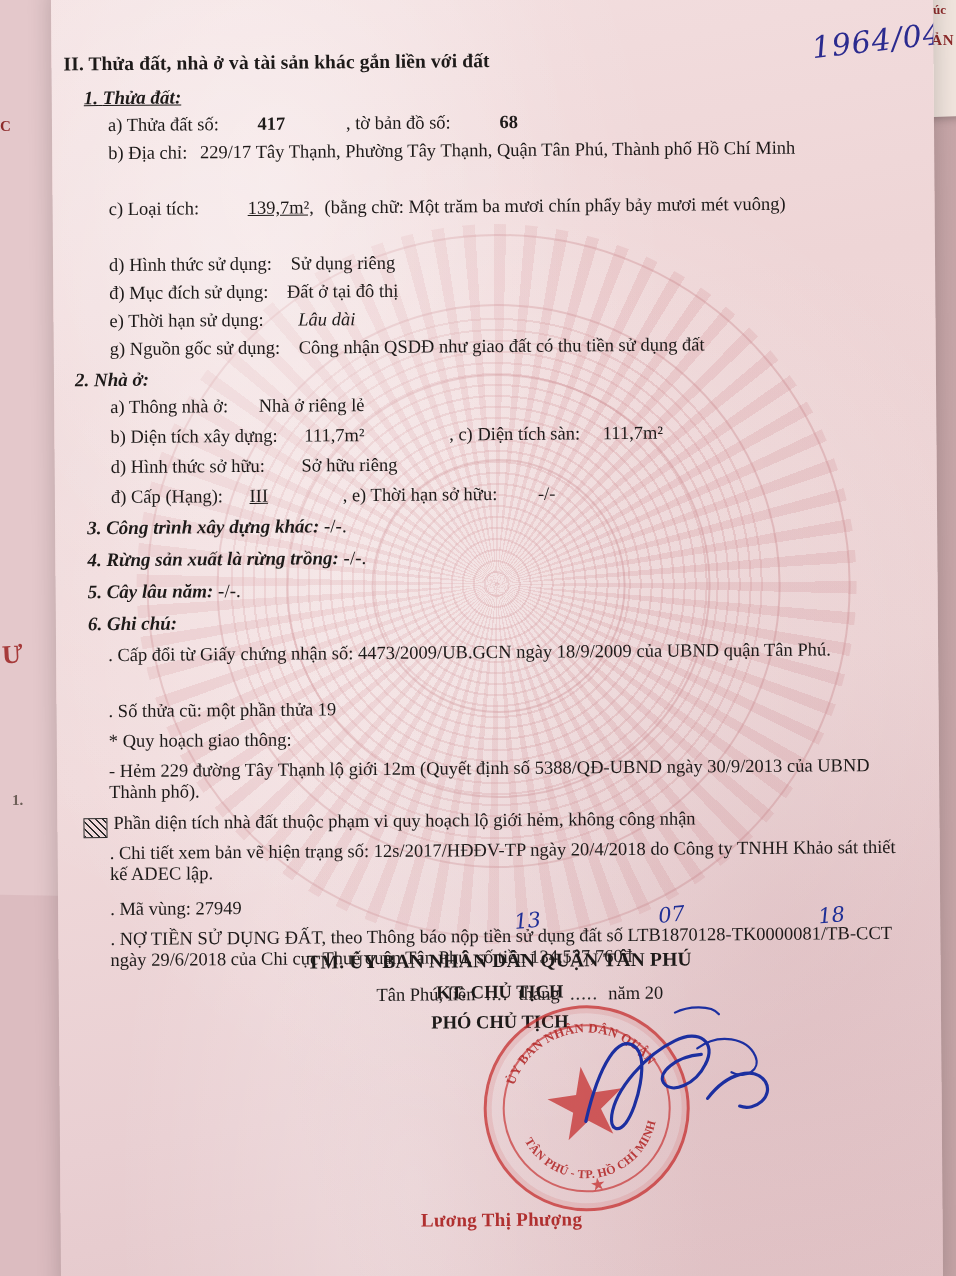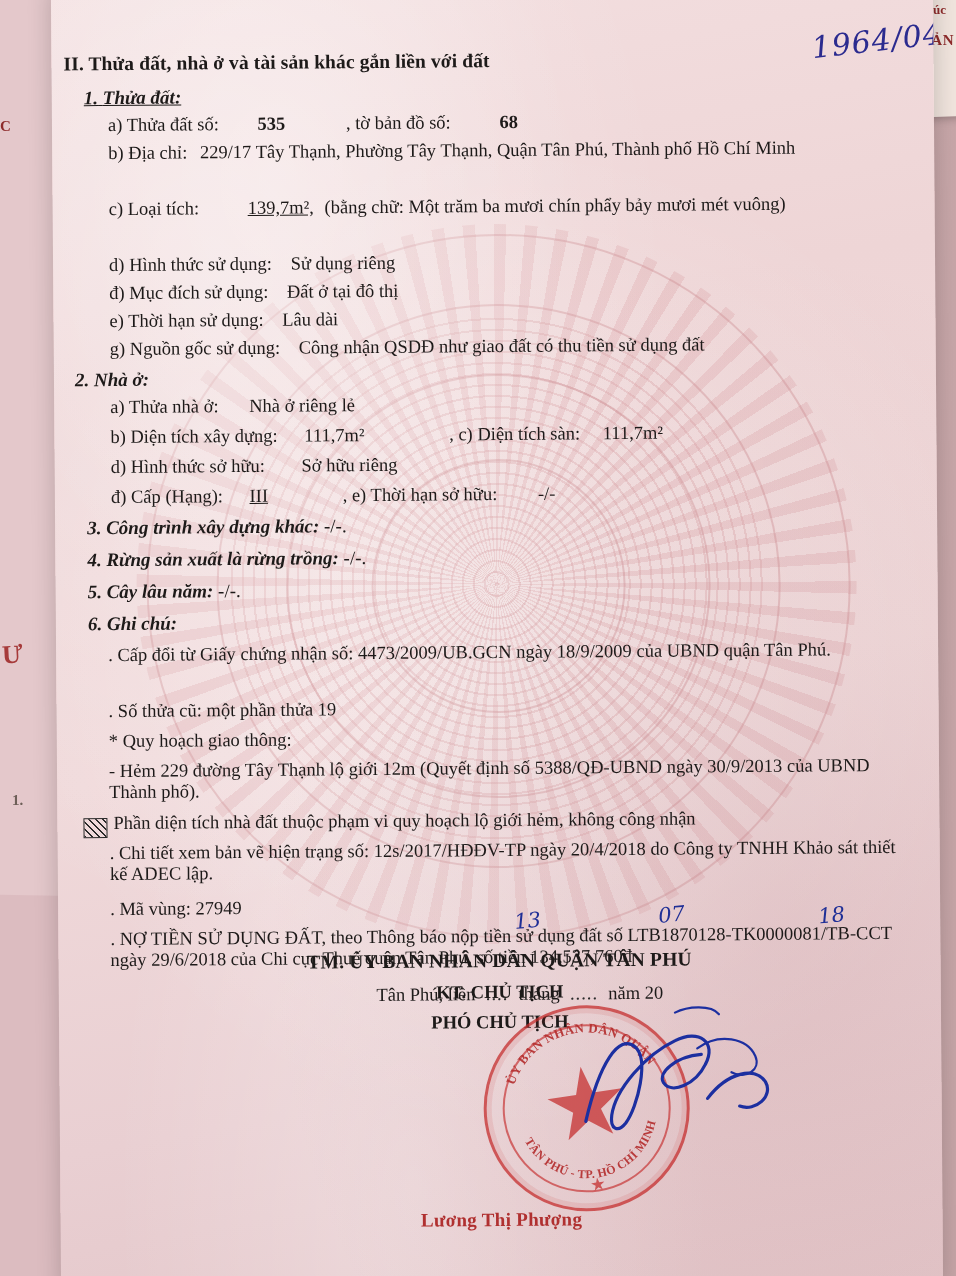--- a/index.html
+++ b/index.html
@@ -306,21 +306,21 @@
 
       <div class="sec-title">II. Thửa đất, nhà ở và tài sản khác gắn liền với đất</div>
 
       <div class="lvl1" style="left:32px; top:100px;text-decoration:underline;">
         <span>1.</span>
         <span>Thửa đất:</span>
       </div>
 
       <div class="line" style="left:56px; top:128px;">
         <span>a) Thửa đất số:</span>
-        <span class="val" style="margin-left:34px;">535</span>
+        <span class="val" style="margin-left:34px;">417</span>
         <span style="margin-left:56px;">, tờ bản đồ số:</span>
         <span class="val" style="margin-left:44px;">68</span>
       </div>
 
       <div class="line wrap" style="left:56px; top:156px; width:790px;">
         <span>b) Địa chỉ:</span>
         <span style="margin-left:8px;">229/17 Tây Thạnh, Phường Tây Thạnh, Quận Tân Phú, Thành phố Hồ Chí Minh</span>
       </div>
 
       <div class="line wrap" style="left:56px; top:212px; width:790px;">
@@ -334,35 +334,35 @@
         <span style="margin-left:14px;">Sử dụng riêng</span>
       </div>
 
       <div class="line" style="left:56px; top:296px;">
         <span>đ) Mục đích sử dụng:</span>
         <span style="margin-left:14px;">Đất ở tại đô thị</span>
       </div>
 
       <div class="line" style="left:56px; top:324px;">
         <span>e) Thời hạn sử dụng:</span>
-        <span style="margin-left:14px;">Lâu dài</span>
+        <span style="margin-left:30px;font-style:italic;">Lâu dài</span>
       </div>
 
       <div class="line" style="left:56px; top:352px;">
         <span>g) Nguồn gốc sử dụng:</span>
         <span style="margin-left:14px;">Công nhận QSDĐ như giao đất có thu tiền sử dụng đất</span>
       </div>
 
       <div class="lvl1" style="left:21px; top:382px;">
         <span>2.</span>
         <span>Nhà ở:</span>
       </div>
 
       <div class="line" style="left:56px; top:410px;">
-        <span>a) Thửa nhà ở:</span>
+        <span>a) Thông nhà ở:</span>
         <span style="margin-left:26px;">Nhà ở riêng lẻ</span>
       </div>
 
       <div class="line" style="left:56px; top:440px;">
         <span>b) Diện tích xây dựng:</span>
         <span style="margin-left:22px;">111,7m²</span>
         <span style="margin-left:80px;">, c) Diện tích sàn:</span>
         <span style="margin-left:18px;">111,7m²</span>
       </div>
 

